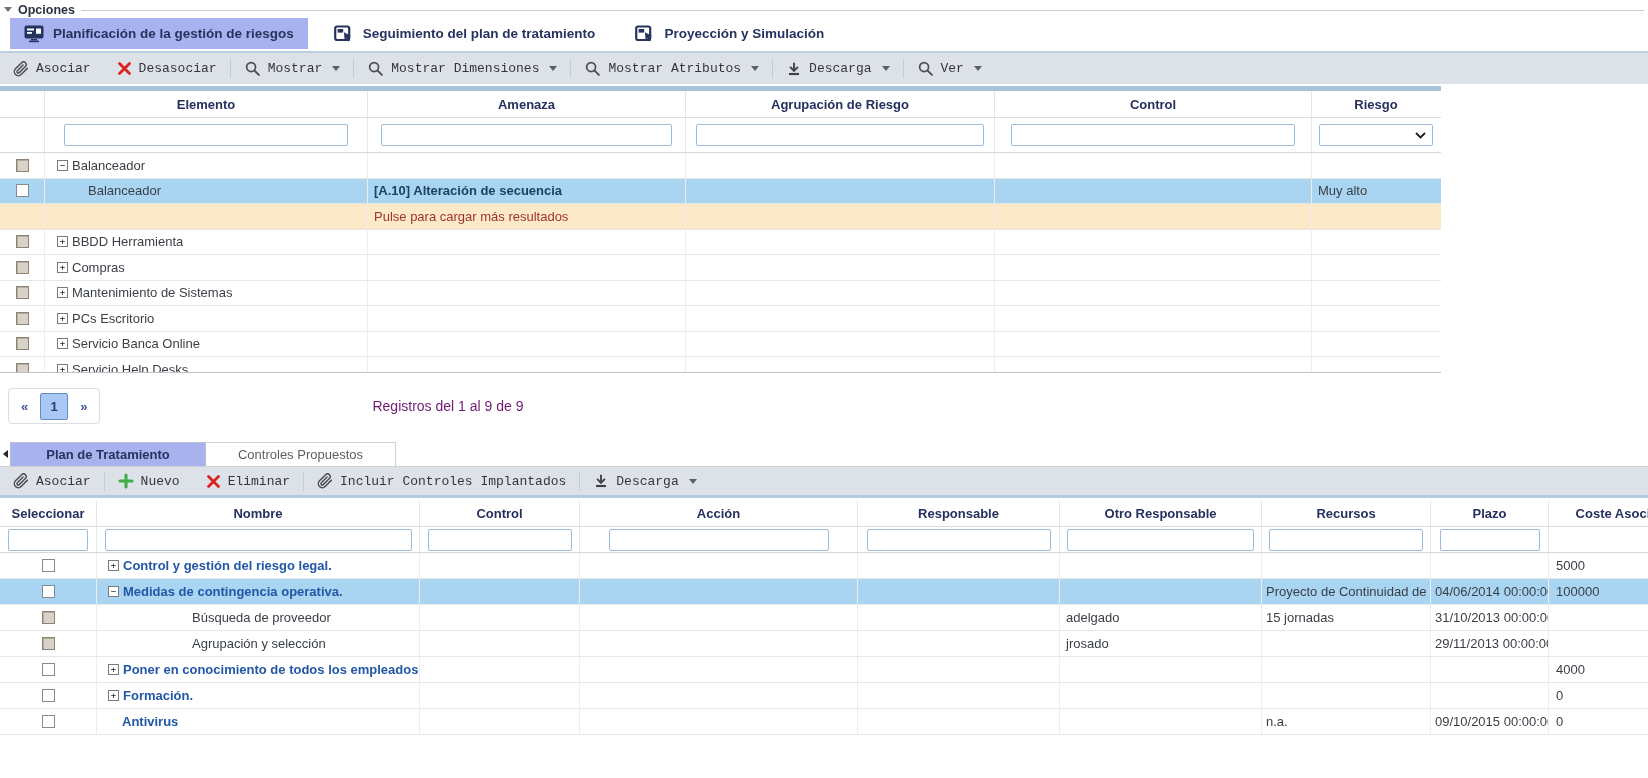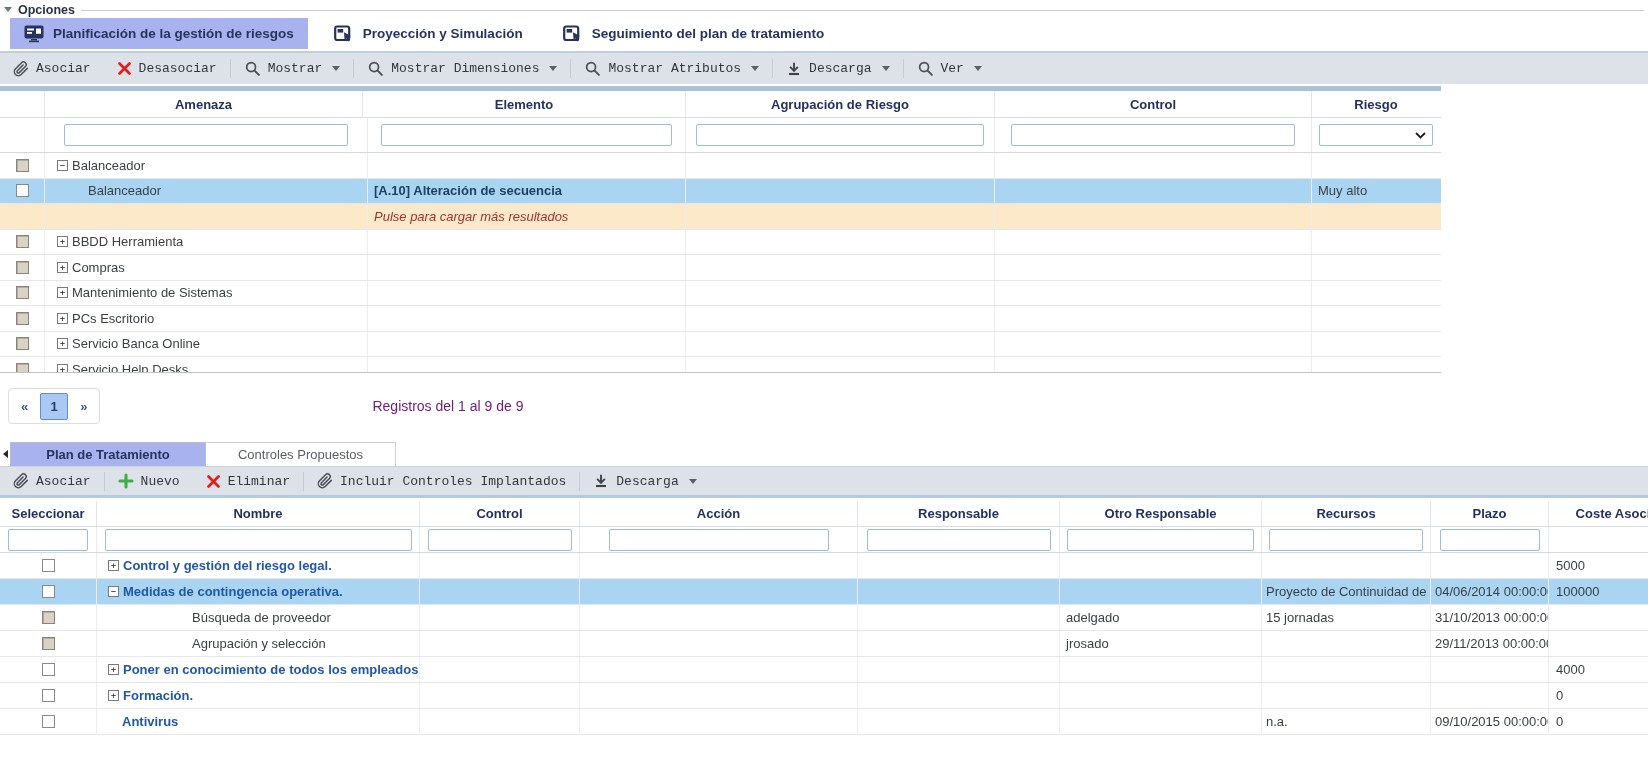--- a/index.html
+++ b/index.html
@@ -56,21 +56,21 @@
   
   #table1 { position:absolute; top:86px; left:0; width:1441px; }
   #table1 .t-header { height:27px; border-bottom:1px solid #d7dde3; }
   #table1 .t-filter { height:35px; border-bottom:1px solid #d4d9de; }
   #table1 .t1-body { height:220px; overflow:hidden; border-bottom:1px solid #bfc3c8; }
   #table1 .t1-body .t-row { height:25.5px; }
   .c0{width:45px;} .c1{width:323px;} .c2{width:318px;} .c3{width:309px;}
   .c4{width:317px;} .c5{width:128px; border-right:none !important;}
   .row-hl { background:#a9d5f2; }
   .row-load { background:#fbe9c9; }
-  .loadmore-text { font-style:italic; color:#9c3430; }
+  .loadmore-text { color:#9c3430; }
   .threat { font-weight:bold; color:#1d4064; }
   .tree-label { margin-left:4px; }
   .indent-p1 { margin-left:12px; }
   .indent-ch1 { margin-left:43px; }
   .pad6 { padding-left:6px; }
 
   
   #pagination { position:absolute; top:388px; left:8px; height:36px;
     display:flex; align-items:center; }
   .pag-box { display:flex; align-items:center; gap:12px; border:1px solid #dadde2;
@@ -132,29 +132,29 @@
         <rect x="5" y="15.6" width="10" height="1.6" fill="#27335f"></rect>
       </svg>
       <span>Planificación de la gestión de riesgos</span>
     </div>
     <div class="tab-top">
       <svg class="icon" width="20" height="18" viewBox="0 0 20 18">
         <rect x="1.2" y="1.5" width="14" height="13.5" rx="2" fill="none" stroke="#27335f" stroke-width="2.2"></rect>
         <rect x="3.6" y="4" width="5.6" height="3.6" fill="#27335f"></rect>
         <polygon points="10,7.2 17,11 14.1,11.9 16.2,15.3 14.2,16.6 12.2,13.2 10.6,15.6" fill="#27335f"></polygon>
       </svg>
-      <span>Proyección y Simulación</span>
+      <span>Seguimiento del plan de tratamiento</span>
     </div>
     <div class="tab-top">
       <svg class="icon" width="20" height="18" viewBox="0 0 20 18">
         <rect x="1.2" y="1.5" width="14" height="13.5" rx="2" fill="none" stroke="#27335f" stroke-width="2.2"></rect>
         <rect x="3.6" y="4" width="5.6" height="3.6" fill="#27335f"></rect>
         <polygon points="10,7.2 17,11 14.1,11.9 16.2,15.3 14.2,16.6 12.2,13.2 10.6,15.6" fill="#27335f"></polygon>
       </svg>
-      <span>Seguimiento del plan de tratamiento</span>
+      <span>Proyección y Simulación</span>
     </div>
   </div>
 
   <div class="toolbar" id="toolbar-top">
     <div class="tb-btn">
       <svg class="icon" width="16" height="16" viewBox="0 0 24 24">
         <path d="M21.44 11.05l-9.19 9.19a6 6 0 0 1-8.49-8.49l9.19-9.19a4 4 0 0 1 5.66 5.66L9.41 17.41a2 2 0 0 1-2.83-2.83l8.49-8.48" fill="none" stroke="#4b4f55" stroke-width="2.2" stroke-linecap="round"></path>
       </svg>
       <span>Asociar</span>
     </div>
@@ -209,22 +209,22 @@
       </svg>
       <span>Ver</span>
       <span class="caret"></span>
     </div>
   </div>
 
   <div id="table1">
     <div class="t-strip"></div>
     <div class="t-row t-header">
       <div class="hcell c0"></div>
+      <div class="hcell c1">Elemento</div>
       <div class="hcell c2">Amenaza</div>
-      <div class="hcell c1">Elemento</div>
       <div class="hcell c3">Agrupación de Riesgo</div>
       <div class="hcell c4">Control</div>
       <div class="hcell c5">Riesgo</div>
     </div>
     <div class="t-row t-filter">
       <div class="fcell c0"></div>
       <div class="fcell c1">
           <input class="flt" style="width: 284px;">
         </div>
       <div class="fcell c2">

